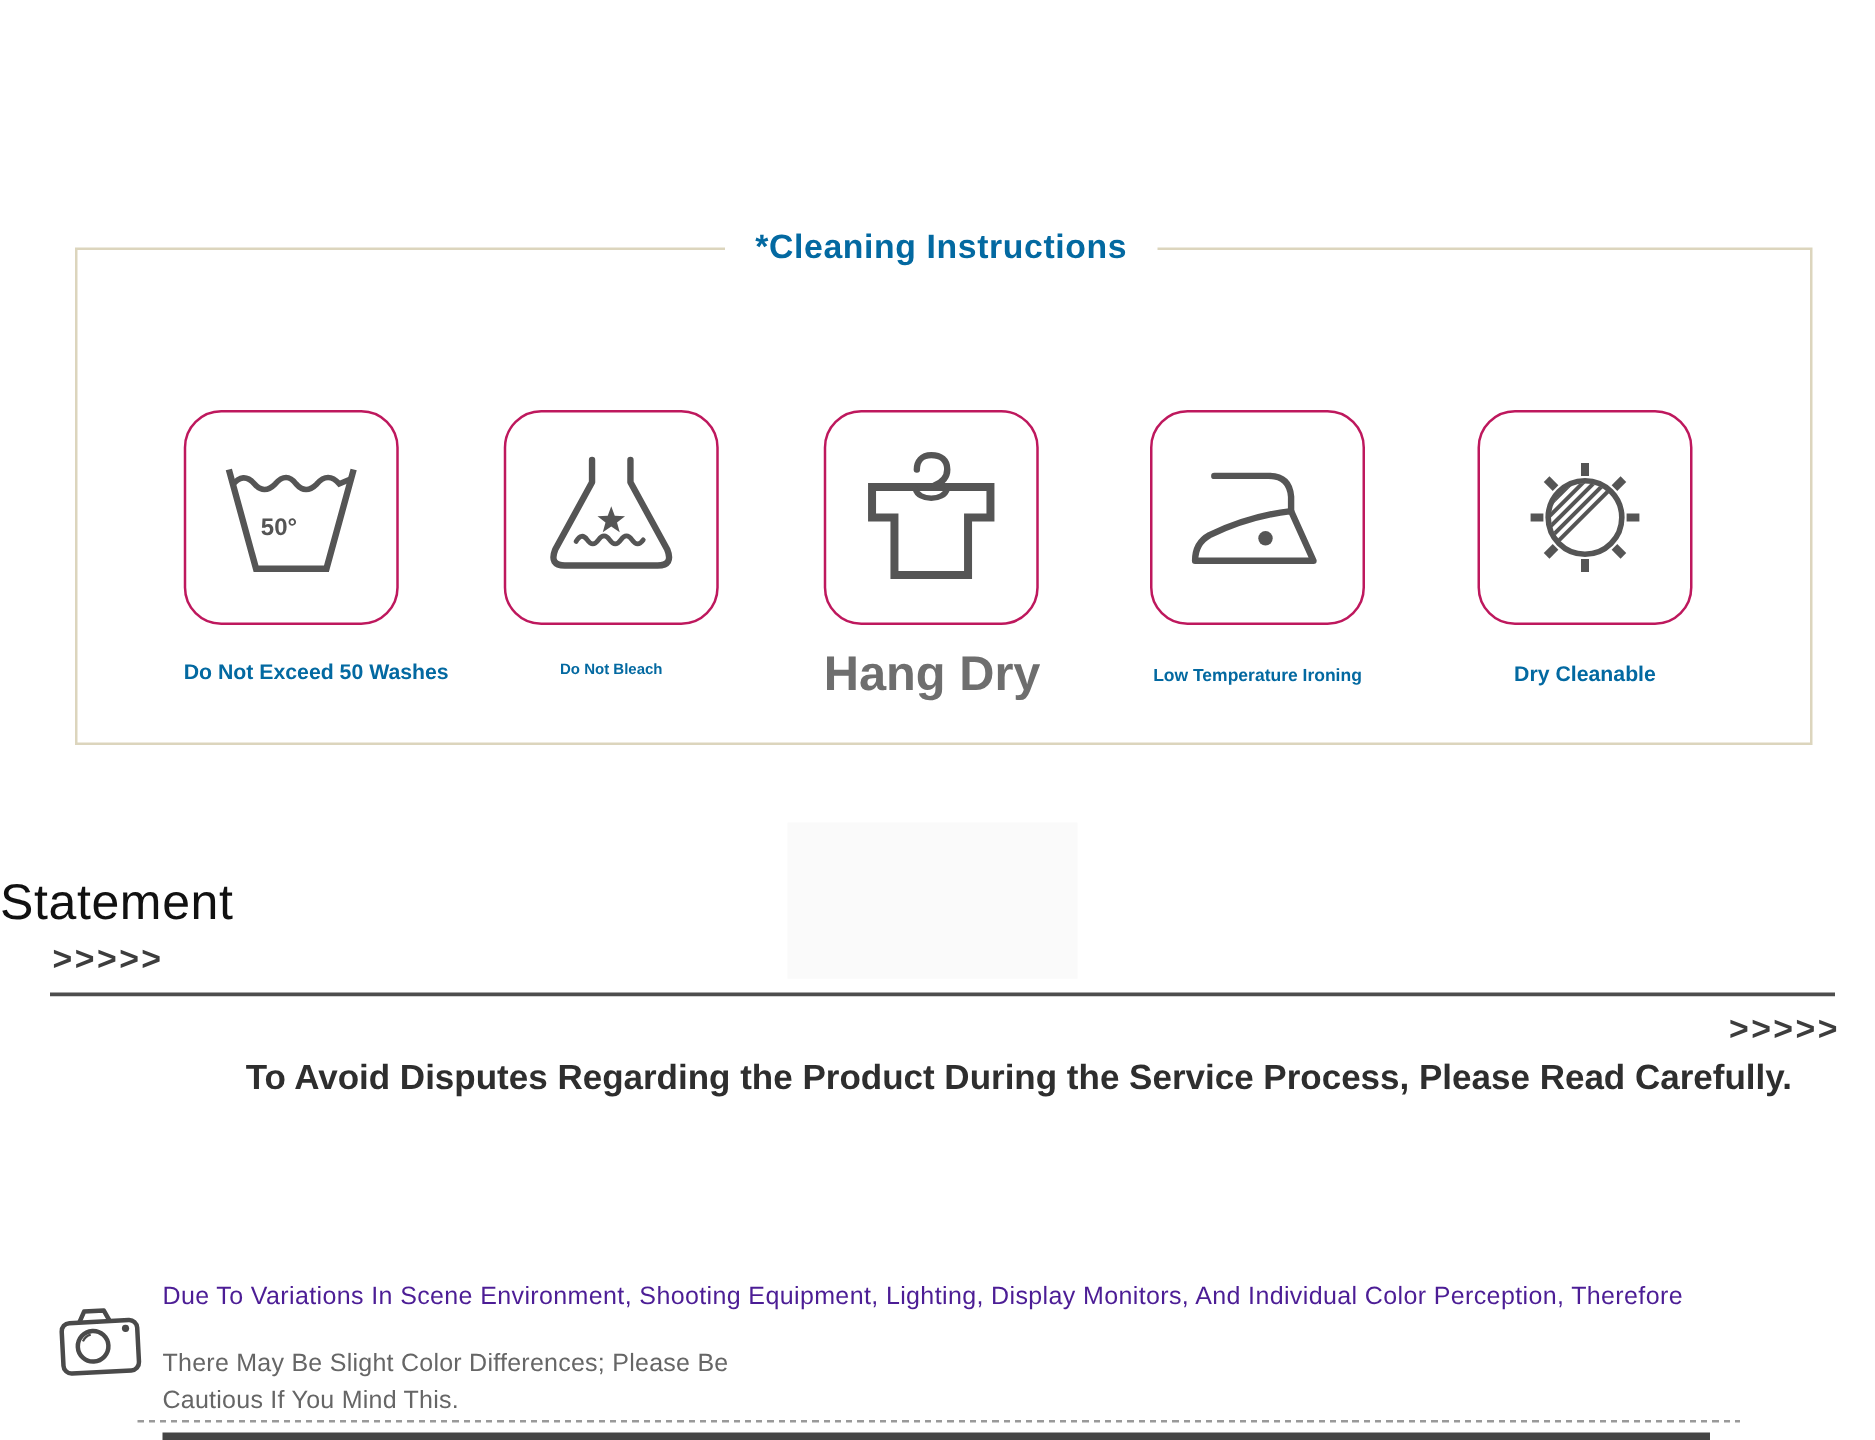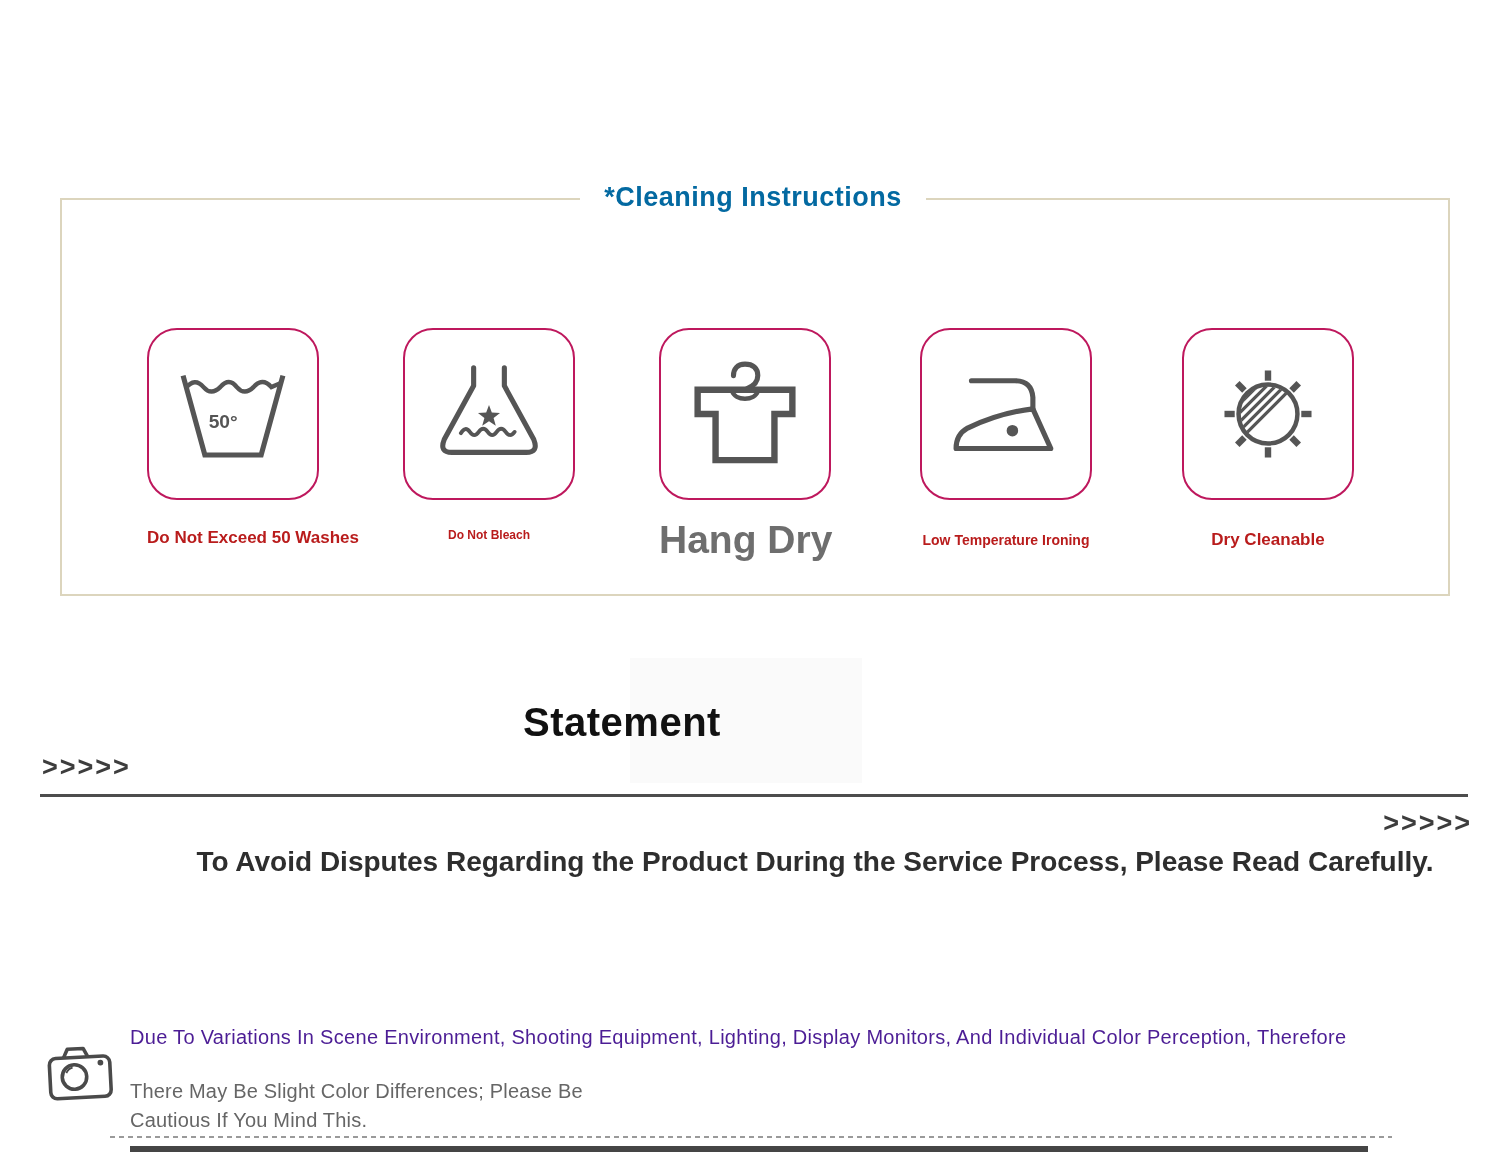--- a/index.html
+++ b/index.html
@@ -10,31 +10,31 @@
   .care-box{position:absolute;left:60px;top:198px;width:1386px;height:394px;
     border:2px solid #dcd5bd;background:#ffffff;}
   .care-title-row{position:absolute;left:60px;top:178px;width:1386px;text-align:center;}
   .care-title{display:inline-block;background:#ffffff;padding:0 24px;
     color:#0369a1;font-size:27px;font-weight:bold;letter-spacing:.5px;line-height:38px;}
 
   .care-item{position:absolute;top:328px;width:172px;text-align:center;}
   .care-square{width:172px;height:172px;border:2px solid #be185d;border-radius:30px;
     box-sizing:border-box;display:flex;align-items:center;justify-content:center;background:#fff;}
   .care-square svg{width:128px;height:128px;}
-  .care-label{margin-top:28px;color:#b91c1c;font-weight:bold;white-space:nowrap;}
+  .care-label{margin-top:28px;color:#0369a1;font-weight:bold;white-space:nowrap;}
   .lbl-1{font-size:17px;}
   .lbl-2{font-size:12px;}
   .lbl-3{font-size:39px;color:#6e6e6e;margin-top:18px;}
   .lbl-4{font-size:14px;margin-top:32px;}
   .lbl-5{font-size:17px;margin-top:30px;}
 
   
   .statement-bg{position:absolute;left:630px;top:658px;width:232px;height:125px;background:#fafafa;}
-  .statement-heading{position:absolute;left:0;top:700px;width:1244px;text-align:center;
-    color:#111111;font-size:40px;font-weight:700;letter-spacing:.5px;}
+  .statement-heading{position:absolute;left:0;top:700px;width:1244px;
+    color:#111111;font-size:40px;font-weight:400;letter-spacing:.5px;}
   .chevrons-left{position:absolute;left:42px;top:752px;color:#3d3d3d;
     font-size:27px;font-weight:bold;letter-spacing:2px;}
   .divider{position:absolute;left:40px;top:794px;width:1428px;height:3px;background:#4d4d4d;}
   .chevrons-right{position:absolute;right:28px;top:808px;color:#3d3d3d;
     font-size:27px;font-weight:bold;letter-spacing:2px;}
   .notice{position:absolute;left:145px;top:846px;width:1340px;text-align:center;
     color:#2e2e2e;font-size:28px;font-weight:bold;white-space:nowrap;}
 
   
   .camera-wrap{position:absolute;left:44px;top:1040px;width:72px;height:64px;transform:rotate(-3deg);}

